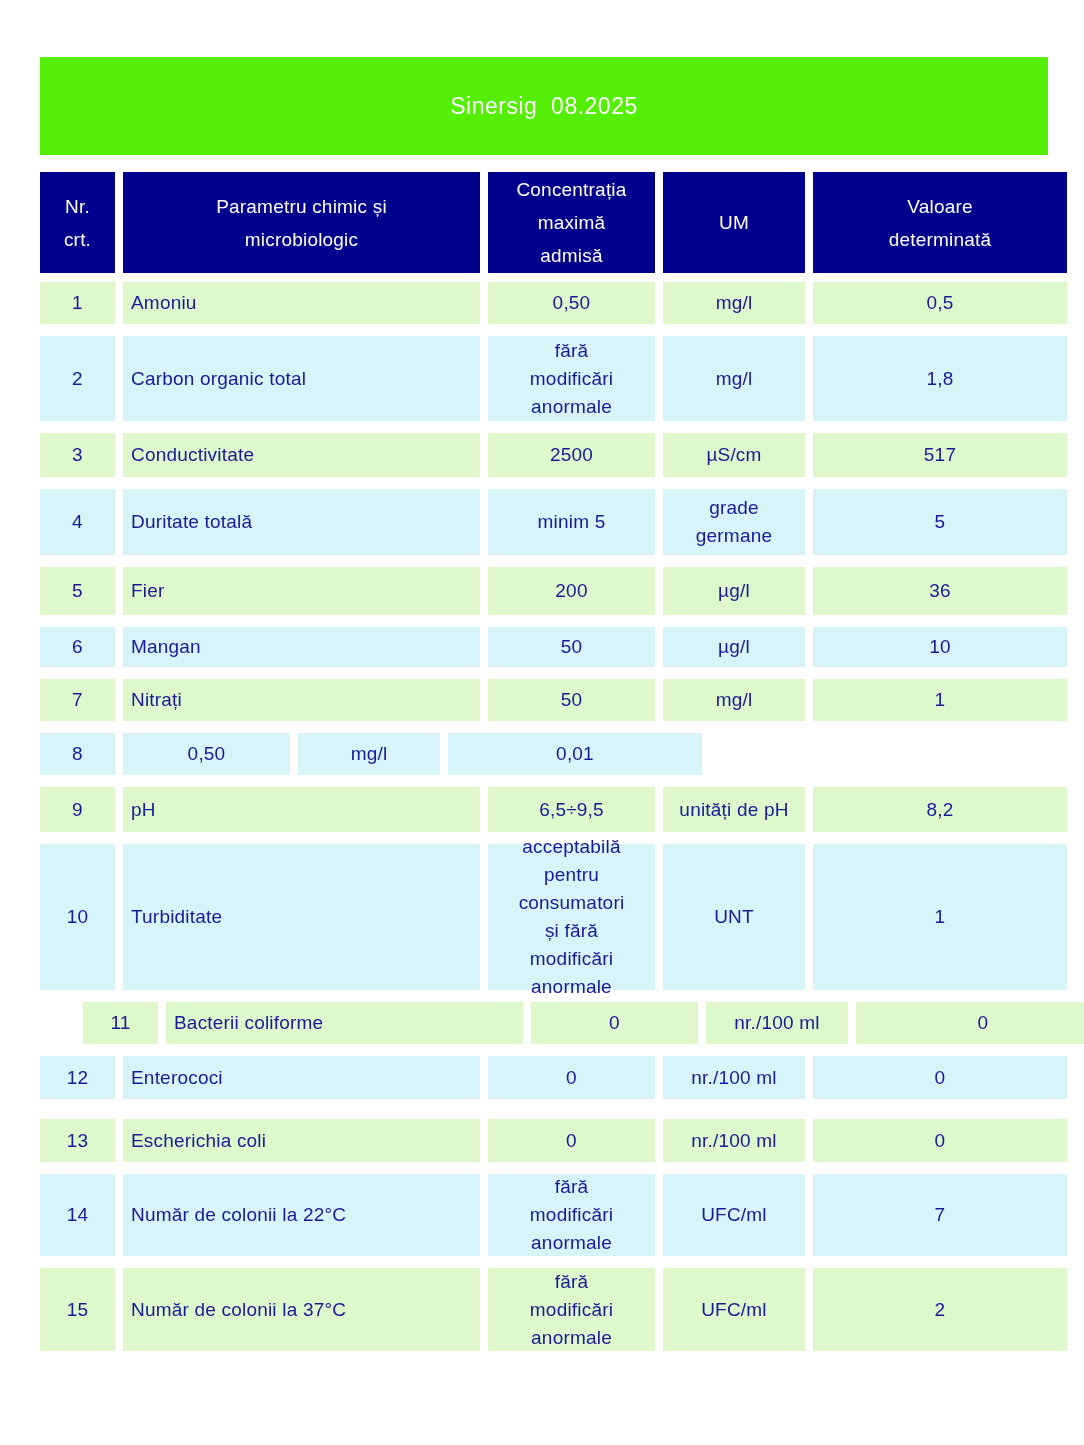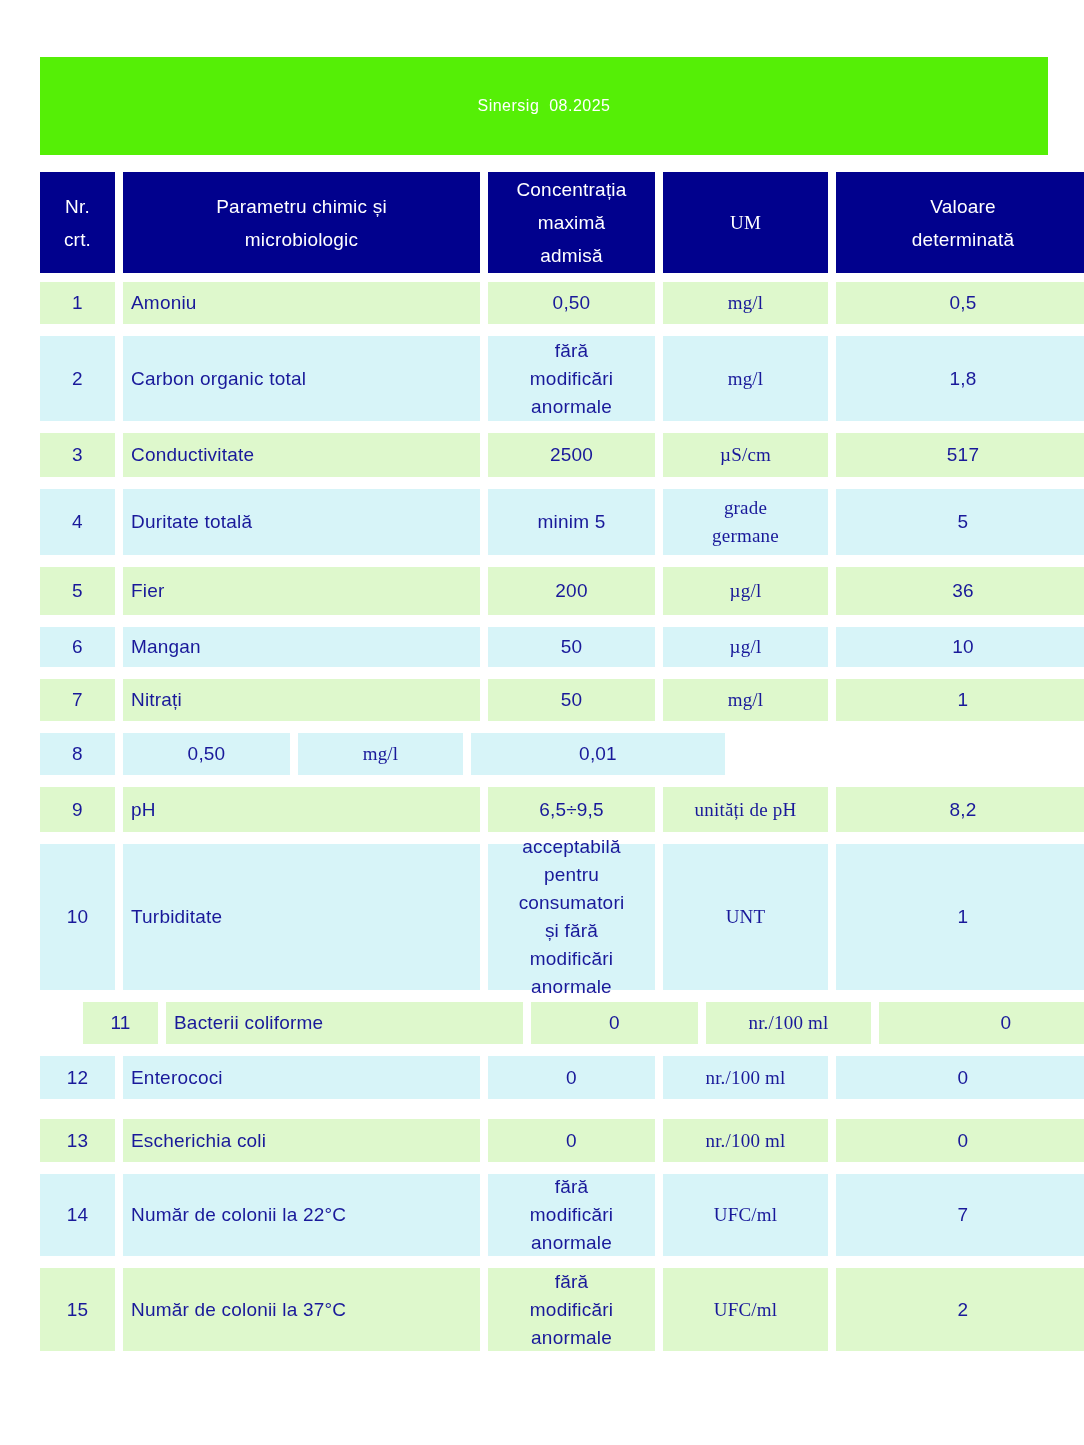--- a/index.html
+++ b/index.html
@@ -20,21 +20,21 @@
   }
   .page{
     position:absolute;left:40px;top:57px;width:1008px;
   }
   .banner{
     width:1008px;height:98px;
     background:var(--banner-bg);
     display:flex;align-items:center;justify-content:center;
   }
   .banner-title{
-    color:#ffffff;font-size:16px;font-weight:500;
+    color:#ffffff;font-size:23px;font-weight:500;
     letter-spacing:.5px;white-space:pre;
   }
   .table{
     margin-top:17px;
     display:flex;flex-direction:column;
   }
   .row{
     display:flex;column-gap:8px;
     margin-bottom:12px;
     flex:none;
@@ -45,21 +45,21 @@
     text-align:center;
     font-size:19px;font-weight:500;
     letter-spacing:.2px;
     line-height:28px;
     flex:none;
   }
   .cell span{white-space:pre-line;}
   .c1{width:75px;}
   .c2{width:357px;justify-content:flex-start;text-align:left;padding-left:8px;}
   .c3{width:167px;}
-  .c4{width:165px;font-family:Liberation Serif, serif;}
+  .c4{width:142px;}
   .c5{width:254px;}
   .header-row .cell{
     background:var(--header-bg);
     color:#ffffff;
     height:101px;
     line-height:33px;
     text-align:center;
   }
   .header-row .c2{justify-content:center;padding-left:0;}
   .row.green .cell{background:var(--row-green);}

